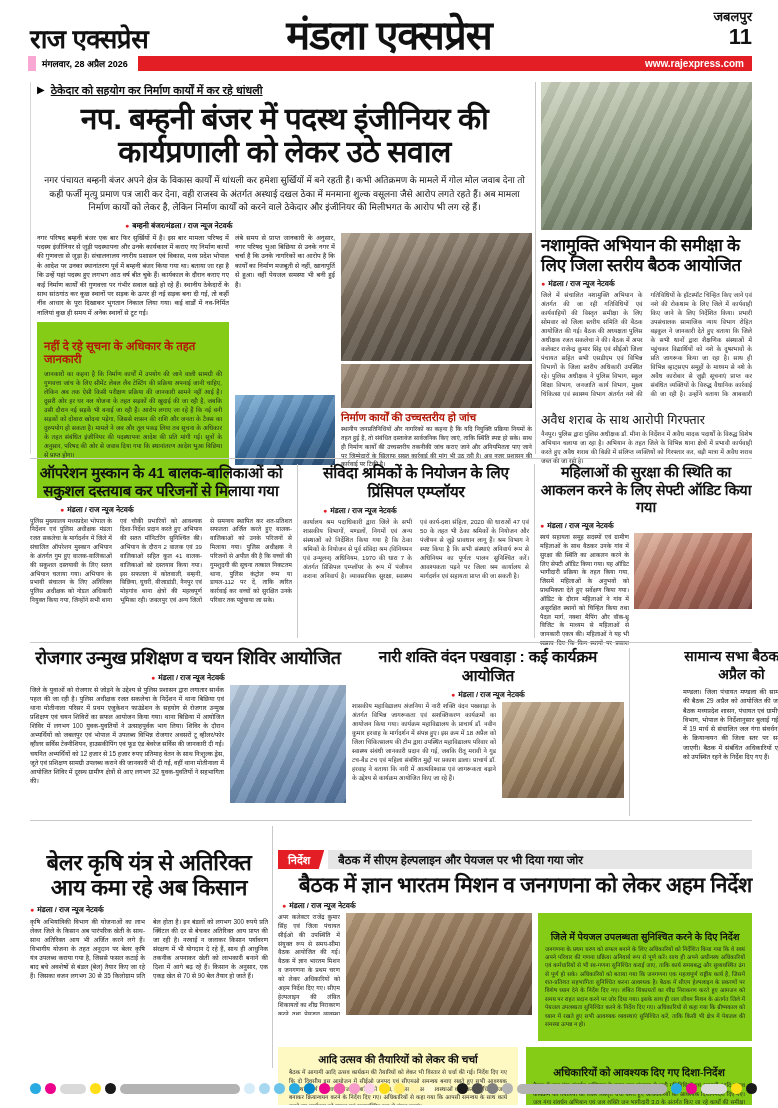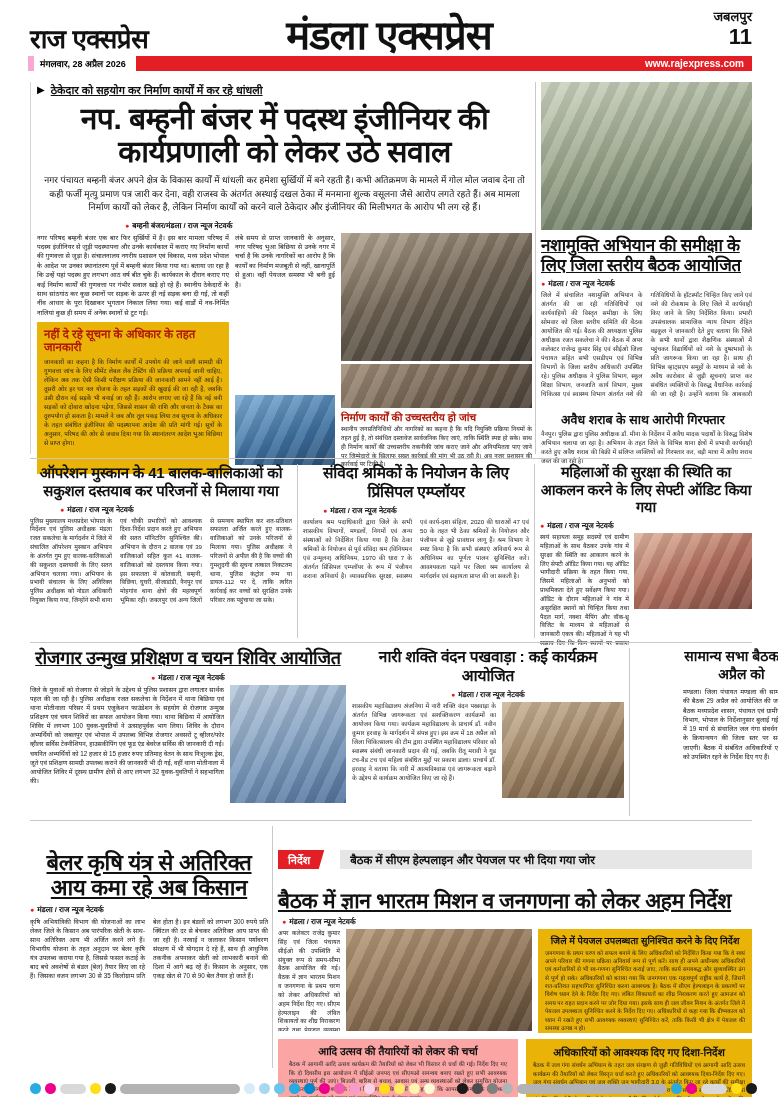--- a/index.html
+++ b/index.html
@@ -7,38 +7,38 @@
         font-family:"Liberation Sans","DejaVu Sans",sans-serif;color:#111;overflow:hidden;}
   .abs{position:absolute;}
 
   
   .brand{left:30px;top:20px;font-size:26px;font-weight:800;letter-spacing:-.5px;}
   .mast-title{left:0;right:0;top:6px;text-align:center;font-size:40px;font-weight:800;letter-spacing:-1px;}
   .edition{right:26px;top:7px;font-size:13px;font-weight:700;text-align:right;}
   .pageno{right:26px;top:24px;font-size:22px;font-weight:800;text-align:right;}
   .redbar{left:28px;right:26px;top:56px;height:15px;background:#e31e24;display:flex;align-items:stretch;}
   .date-chip{background:#fff;color:#000;font-size:9px;font-weight:700;display:flex;align-items:center;
-             padding:0 10px 0 6px;border-left:6px solid #f9a8d4;margin-right:8px;}
+             padding:0 10px 0 6px;border-left:8px solid #f9a8d4;margin-right:8px;}
   .site{margin-left:auto;color:#fff;font-size:10px;font-weight:700;display:flex;align-items:center;padding-right:8px;}
 
   
   .kicker{font-size:11px;font-weight:700;text-decoration:underline;}
   .arrow{color:#000;font-size:10px;margin-right:6px;}
   .hl-xl{font-size:30px;font-weight:800;line-height:1.1;text-align:center;letter-spacing:-.5px;}
-  .hl-lg{font-size:20px;font-weight:800;line-height:1.15;letter-spacing:-.3px;text-decoration:underline;}
+  .hl-lg{font-size:20px;font-weight:800;line-height:1.15;letter-spacing:-.3px;}
   .hl-md{font-size:15px;font-weight:800;line-height:1.22;text-align:center;letter-spacing:-.2px;}
   .hl-sm{font-size:13px;font-weight:800;line-height:1.25;text-align:center;}
   .intro{font-size:9px;line-height:1.5;text-align:center;font-weight:500;}
   .byline{font-size:7.5px;font-weight:700;margin:3px 0;}
   .dot{color:#e31e24;font-size:7px;margin-right:3px;}
   .body{font-size:6.5px;line-height:1.45;text-align:justify;color:#222;}
   .cols2{column-count:2;column-gap:8px;}
   .cols3{column-count:3;column-gap:8px;}
-  .pinkbox{background:#eab308;padding:6px 7px;}
-  .graybox{background:#fca5a5;padding:5px 11px;}
+  .pinkbox{background:#84cc16;padding:18px 7px;}
+  .graybox{background:#fef9c3;padding:5px 11px;}
   .boxtitle{color:#b21807;font-weight:800;}
   .boxtitle-dk{color:#111;font-weight:800;}
   .vline{width:1px;background:#c9c9c9;}
   .hline{height:1px;background:#c9c9c9;}
 
   
   .photo{background:#9a8b78;position:relative;overflow:hidden;}
   .photo::after{content:"";position:absolute;inset:0;
     background:repeating-linear-gradient(115deg,rgba(255,255,255,.10) 0 9px,rgba(0,0,0,.08) 9px 18px);}
   .ph-crowd{background:linear-gradient(160deg,#b7a895 0%,#6d6152 45%,#3f3a33 100%);}
@@ -110,21 +110,21 @@
 
   <div class="abs vline" style="left:535px;top:82px;height:372px;"></div>
 
   <div class="abs" style="left:541px;top:82px;width:211px;height:372px;">
     <div class="photo ph-hall" style="height:148px;"></div>
     <div class="hl-lg" style="margin-top:6px;font-size:17px;text-align:left;">नशामुक्ति अभियान की समीक्षा के लिए जिला स्तरीय बैठक आयोजित</div>
     <div class="byline">
       <span class="dot">●</span><span>मंडला / राज न्यूज नेटवर्क</span>
     </div>
     <div class="body cols2" style="font-size:6.2px;height:115px;overflow:hidden;">जिले में संचालित नशामुक्ति अभियान के अंतर्गत की जा रही गतिविधियों एवं कार्यवाहियों की विस्तृत समीक्षा के लिए सोमवार को जिला स्तरीय समिति की बैठक आयोजित की गई। बैठक की अध्यक्षता पुलिस अधीक्षक रजत सकलेचा ने की। बैठक में अपर कलेक्टर राजेन्द्र कुमार सिंह एवं सीईओ जिला पंचायत सहित सभी एसडीएम एवं विभिन्न विभागों के जिला स्तरीय अधिकारी उपस्थित रहे। पुलिस अधीक्षक ने पुलिस विभाग, स्कूल शिक्षा विभाग, जनजाति कार्य विभाग, मुख्य चिकित्सा एवं स्वास्थ्य विभाग अंतर्गत नशे की गतिविधियों के हॉटस्पॉट चिन्हित किए जाने एवं नशे की रोकथाम के लिए जिले में कार्यवाही किए जाने के लिए निर्देशित किया। प्रभारी उपसंचालक सामाजिक न्याय विभाग रोहित बड़कुल ने जानकारी देते हुए बताया कि जिले के सभी थानों द्वारा शैक्षणिक संस्थाओं में पहुंचकर विद्यार्थियों को नशे के दुष्प्रभावों के प्रति जागरूक किया जा रहा है। साथ ही विभिन्न व्हाट्सएप समूहों के माध्यम से नशे के अवैध कारोबार से जुड़ी सूचनाएं प्राप्त कर संबंधित व्यक्तियों के विरुद्ध वैधानिक कार्रवाई की जा रही है। उन्होंने बताया कि आबकारी एक्ट के तहत 10 मार्च 2026 से 23 अप्रैल 2026 तक कुल 233 प्रकरण दर्ज किए गए है। इस दौरान 1547.403 लीटर अवैध शराब जब्त की गई, जिसकी अनुमानित कीमत 4 लाख 307 रुपये है। बैठक में अधिकारियों ने अभियान को और प्रभावी बनाने के लिए जवाबदेही बढ़ाने तथा विभिन्न विभागों के समन्वय से कार्रवाई तेज करने पर जोर दिया।</div>
-    <div style="font-size:12.5px;font-weight:700;margin-top:5px;margin-left:20px;">अवैध शराब के साथ आरोपी गिरफ्तार</div>
+    <div style="font-size:12.5px;font-weight:400;margin-top:5px;">अवैध शराब के साथ आरोपी गिरफ्तार</div>
     <div class="body" style="font-size:6.2px;margin-top:2px;height:36px;overflow:hidden;">नैनपुर। पुलिस द्वारा पुलिस अधीक्षक डॉ. मीना के निर्देशन में अवैध मादक पदार्थों के विरुद्ध विशेष अभियान चलाया जा रहा है। अभियान के तहत जिले के विभिन्न थाना क्षेत्रों में प्रभावी कार्यवाही करते हुए अवैध शराब की बिक्री में संलिप्त व्यक्तियों को गिरफ्तार कर, बड़ी मात्रा में अवैध शराब जब्त की जा रही है।</div>
   </div>
 
   <div class="abs hline" style="left:30px;right:26px;top:458px;"></div>
 
   <div class="abs" style="left:30px;top:464px;width:262px;height:174px;">
     <div class="hl-md">ऑपरेशन मुस्कान के 41 बालक-बालिकाओं को सकुशल दस्तयाब कर परिजनों से मिलाया गया</div>
     <div class="byline" style="text-align:left;margin-left:30px;">
       <span class="dot">●</span><span>मंडला / राज न्यूज नेटवर्क</span>
     </div>
@@ -191,25 +191,25 @@
     <div class="hl-lg" style="font-size:22px;text-align:center;margin-top:24px;">बेलर कृषि यंत्र से अतिरिक्त आय कमा रहे अब किसान</div>
     <div class="byline">
       <span class="dot">●</span><span>मंडला / राज न्यूज नेटवर्क</span>
     </div>
     <div class="body cols2" style="font-size:6.3px;height:152px;overflow:hidden;">कृषि अभियांत्रिकी विभाग की योजनाओं का लाभ लेकर जिले के किसान अब पारंपरिक खेती के साथ-साथ अतिरिक्त आय भी अर्जित करने लगे हैं। विभागीय योजना के तहत अनुदान पर बेलर कृषि यंत्र उपलब्ध कराया गया है, जिससे फसल कटाई के बाद बचे अवशेषों से बंडल (बेल) तैयार किए जा रहे हैं। जिसका वजन लगभग 30 से 35 किलोग्राम प्रति बेल होता है। इन बंडलों को लगभग 300 रुपये प्रति क्विंटल की दर से बेचकर अतिरिक्त आय प्राप्त की जा रही है। नरवाई न जलाकर किसान पर्यावरण संरक्षण में भी योगदान दे रहे हैं, साथ ही आधुनिक तकनीक अपनाकर खेती को लाभकारी बनाने की दिशा में आगे बढ़ रहे हैं। किसान के अनुसार, एक एकड़ खेत से 70 से 90 बेल तैयार हो जाते हैं।</div>
   </div>
 
   <div class="abs vline" style="left:272px;top:826px;height:242px;"></div>
 
   <div class="abs" style="left:278px;top:826px;width:474px;height:242px;">
-    <div style="display:flex;align-items:stretch;gap:16px;margin-top:24px;">
+    <div style="display:flex;align-items:stretch;gap:4px;margin-top:24px;">
       <div class="tag">निर्देश</div>
       <div class="strip">बैठक में सीएम हेल्पलाइन और पेयजल पर भी दिया गया जोर</div>
     </div>
-    <div class="hl-lg" style="font-size:21px;margin-top:20px;text-align:left;">बैठक में ज्ञान भारतम मिशन व जनगणना को लेकर अहम निर्देश</div>
+    <div class="hl-lg" style="font-size:21px;margin-top:4px;text-align:right;">बैठक में ज्ञान भारतम मिशन व जनगणना को लेकर अहम निर्देश</div>
     <div class="byline" style="margin-left:4px;">
       <span class="dot">●</span><span>मंडला / राज न्यूज नेटवर्क</span>
     </div>
     <div style="display:flex;gap:6px;">
       <div class="body" style="width:62px;flex:0 0 auto;font-size:6.1px;height:102px;overflow:hidden;">अपर कलेक्टर राजेंद्र कुमार सिंह एवं जिला पंचायत सीईओ की उपस्थिति में संयुक्त रूप से समय-सीमा बैठक आयोजित की गई। बैठक में ज्ञान भारतम मिशन व जनगणना के प्रथम चरण को लेकर अधिकारियों को अहम निर्देश दिए गए। सीएम हेल्पलाइन की लंबित शिकायतों का शीघ्र निराकरण करने तथा पेयजल व्यवस्था सुनिश्चित करने पर भी जोर दिया गया।</div>
       <div class="photo ph-meet" style="width:186px;height:102px;flex:0 0 auto;"></div>
       <div class="pinkbox" style="flex:1;height:92px;overflow:hidden;">
         <div class="boxtitle-dk" style="font-size:9.5px;text-align:center;line-height:1.2;">जिले में पेयजल उपलब्धता सुनिश्चित करने के दिए निर्देश</div>
         <div class="body" style="font-size:5.8px;margin-top:2px;">जनगणना के प्रथम चरण को सफल बनाने के लिए अधिकारियों को निर्देशित किया गया कि वे स्वयं अपने परिवार की गणना प्रक्रिया अनिवार्य रूप से पूर्ण करें। साथ ही अपने अधीनस्थ अधिकारियों एवं कर्मचारियों से भी स्व-गणना सुनिश्चित कराई जाए, ताकि कार्य समयबद्ध और सुव्यवस्थित ढंग से पूर्ण हो सके। अधिकारियों को बताया गया कि जनगणना एक महत्वपूर्ण राष्ट्रीय कार्य है, जिसमें शत-प्रतिशत सहभागिता सुनिश्चित करना आवश्यक है। बैठक में सीएम हेल्पलाइन के प्रकरणों पर विशेष ध्यान देने के निर्देश दिए गए। लंबित शिकायतों का शीघ्र निराकरण करते हुए आमजन को समय पर राहत प्रदान करने पर जोर दिया गया। इसके साथ ही जल जीवन मिशन के अंतर्गत जिले में पेयजल उपलब्धता सुनिश्चित करने के निर्देश दिए गए। अधिकारियों से कहा गया कि ग्रीष्मकाल को ध्यान में रखते हुए सभी आवश्यक व्यवस्थाएं सुनिश्चित करें, ताकि किसी भी क्षेत्र में पेयजल की समस्या उत्पन्न न हो।</div>
       </div>

